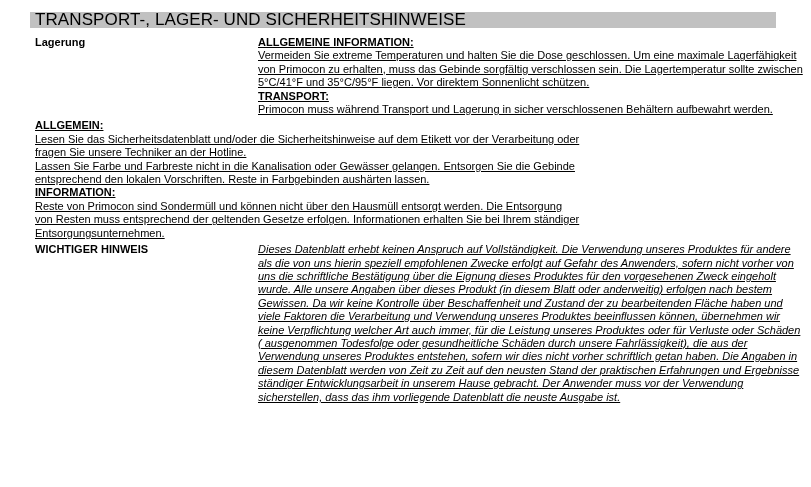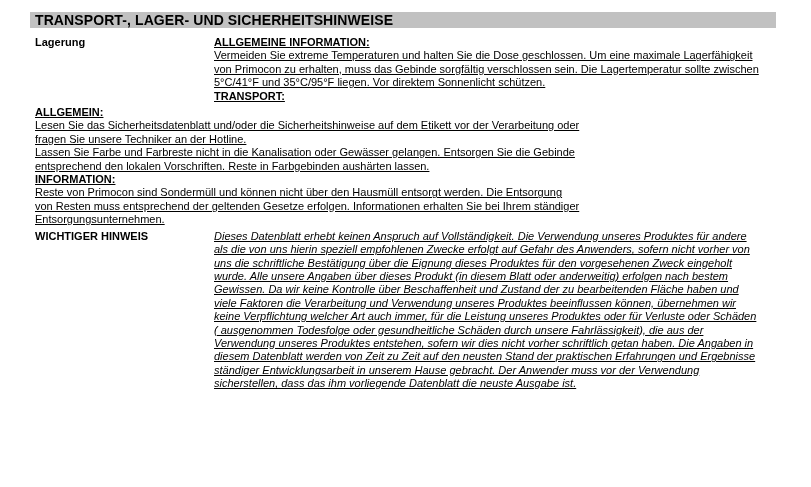--- a/index.html
+++ b/index.html
@@ -18,34 +18,35 @@
   .section-bar {
     position: absolute;
     left: 30px; top: 12px;
     width: 746px; height: 16px;
     background: #c1c1c1;
     display: flex;
     align-items: center;
     padding-left: 5px;
   }
   .section-bar span {
-    font-size: 14px;
-    font-weight: bold;
+    font-size: 17px;
+    font-weight: normal;
     letter-spacing: 0.1px;
     white-space: nowrap;
     text-align: right;
   }
   .content {
     position: absolute;
     left: 35px; top: 36px;
     width: 760px;
   }
   .row {
     display: flex;
     margin-bottom: 3px;
+    gap: 44px;
   }
   .row-label {
     width: 179px;
     flex: 0 0 179px;
     font-size: 11px;
     font-weight: bold;
     line-height: 13.4px;
   }
   .row-body {
     width: 545px;
@@ -68,20 +69,21 @@
   </div>
 
   <div class="content">
 
     <div class="row">
       <div class="row-label">Lagerung</div>
       <div class="row-body">
         <p class="sub">ALLGEMEINE INFORMATION:</p>
         <p>Vermeiden Sie extreme Temperaturen und halten Sie die Dose geschlossen. Um eine maximale Lagerfähigkeit von Primocon zu erhalten, muss das Gebinde sorgfältig verschlossen sein. Die Lagertemperatur sollte zwischen 5°C/41°F und 35°C/95°F liegen. Vor direktem Sonnenlicht schützen.</p>
         <p class="sub">TRANSPORT:</p>
+        <p>Primocon muss während Transport und Lagerung in sicher verschlossenen Behältern aufbewahrt werden.</p>
       </div>
     </div>
 
     <div class="row">
       <div class="row-body">
         <p class="sub">ALLGEMEIN:</p>
         <p>Lesen Sie das Sicherheitsdatenblatt und/oder die Sicherheitshinweise auf dem Etikett vor der Verarbeitung oder fragen Sie unsere Techniker an der Hotline.</p>
         <p>Lassen Sie Farbe und Farbreste nicht in die Kanalisation oder Gewässer gelangen. Entsorgen Sie die Gebinde entsprechend den lokalen Vorschriften. Reste in Farbgebinden aushärten lassen.</p>
         <p class="sub">INFORMATION:</p>
         <p>Reste von Primocon sind Sondermüll und können nicht über den Hausmüll entsorgt werden. Die Entsorgung von Resten muss entsprechend der geltenden Gesetze erfolgen. Informationen erhalten Sie bei Ihrem ständiger Entsorgungsunternehmen.</p>

